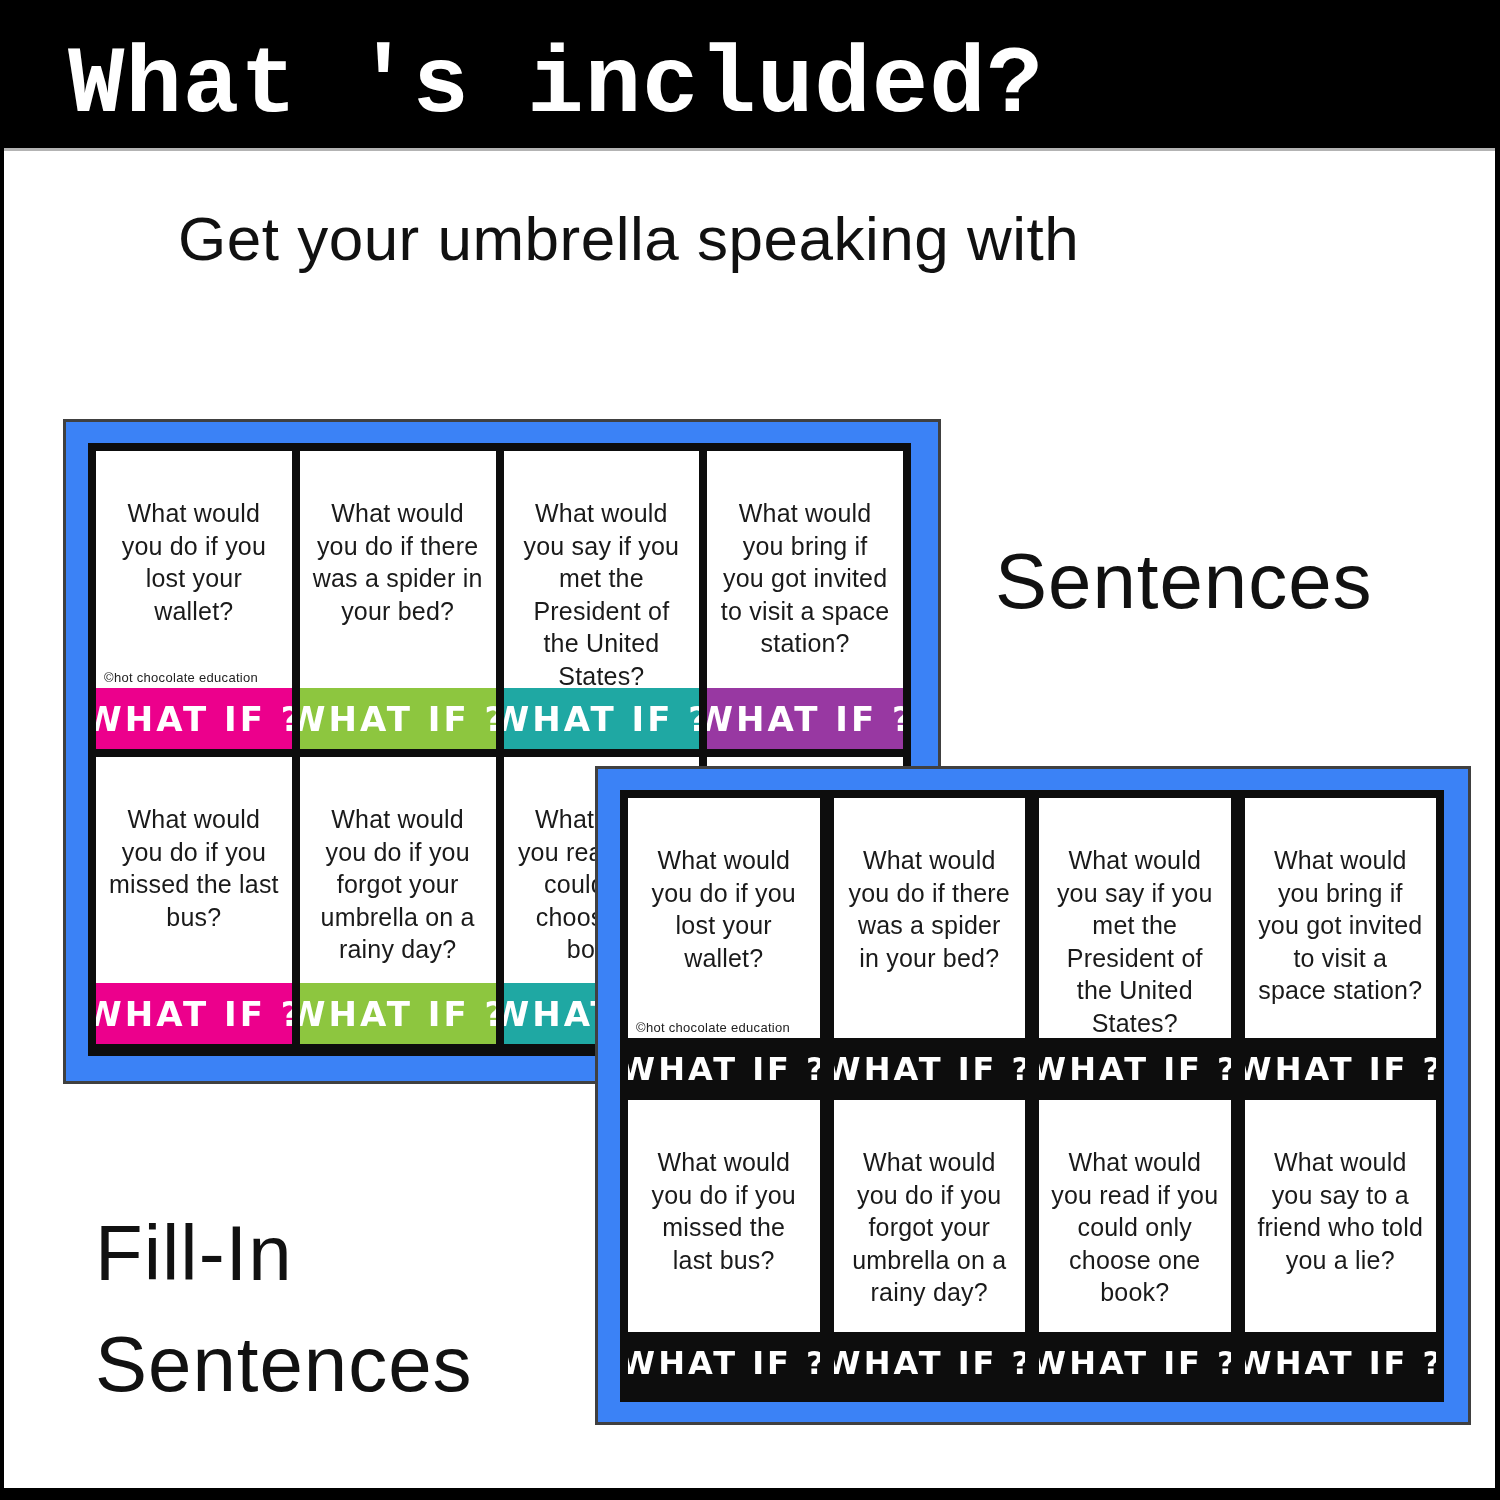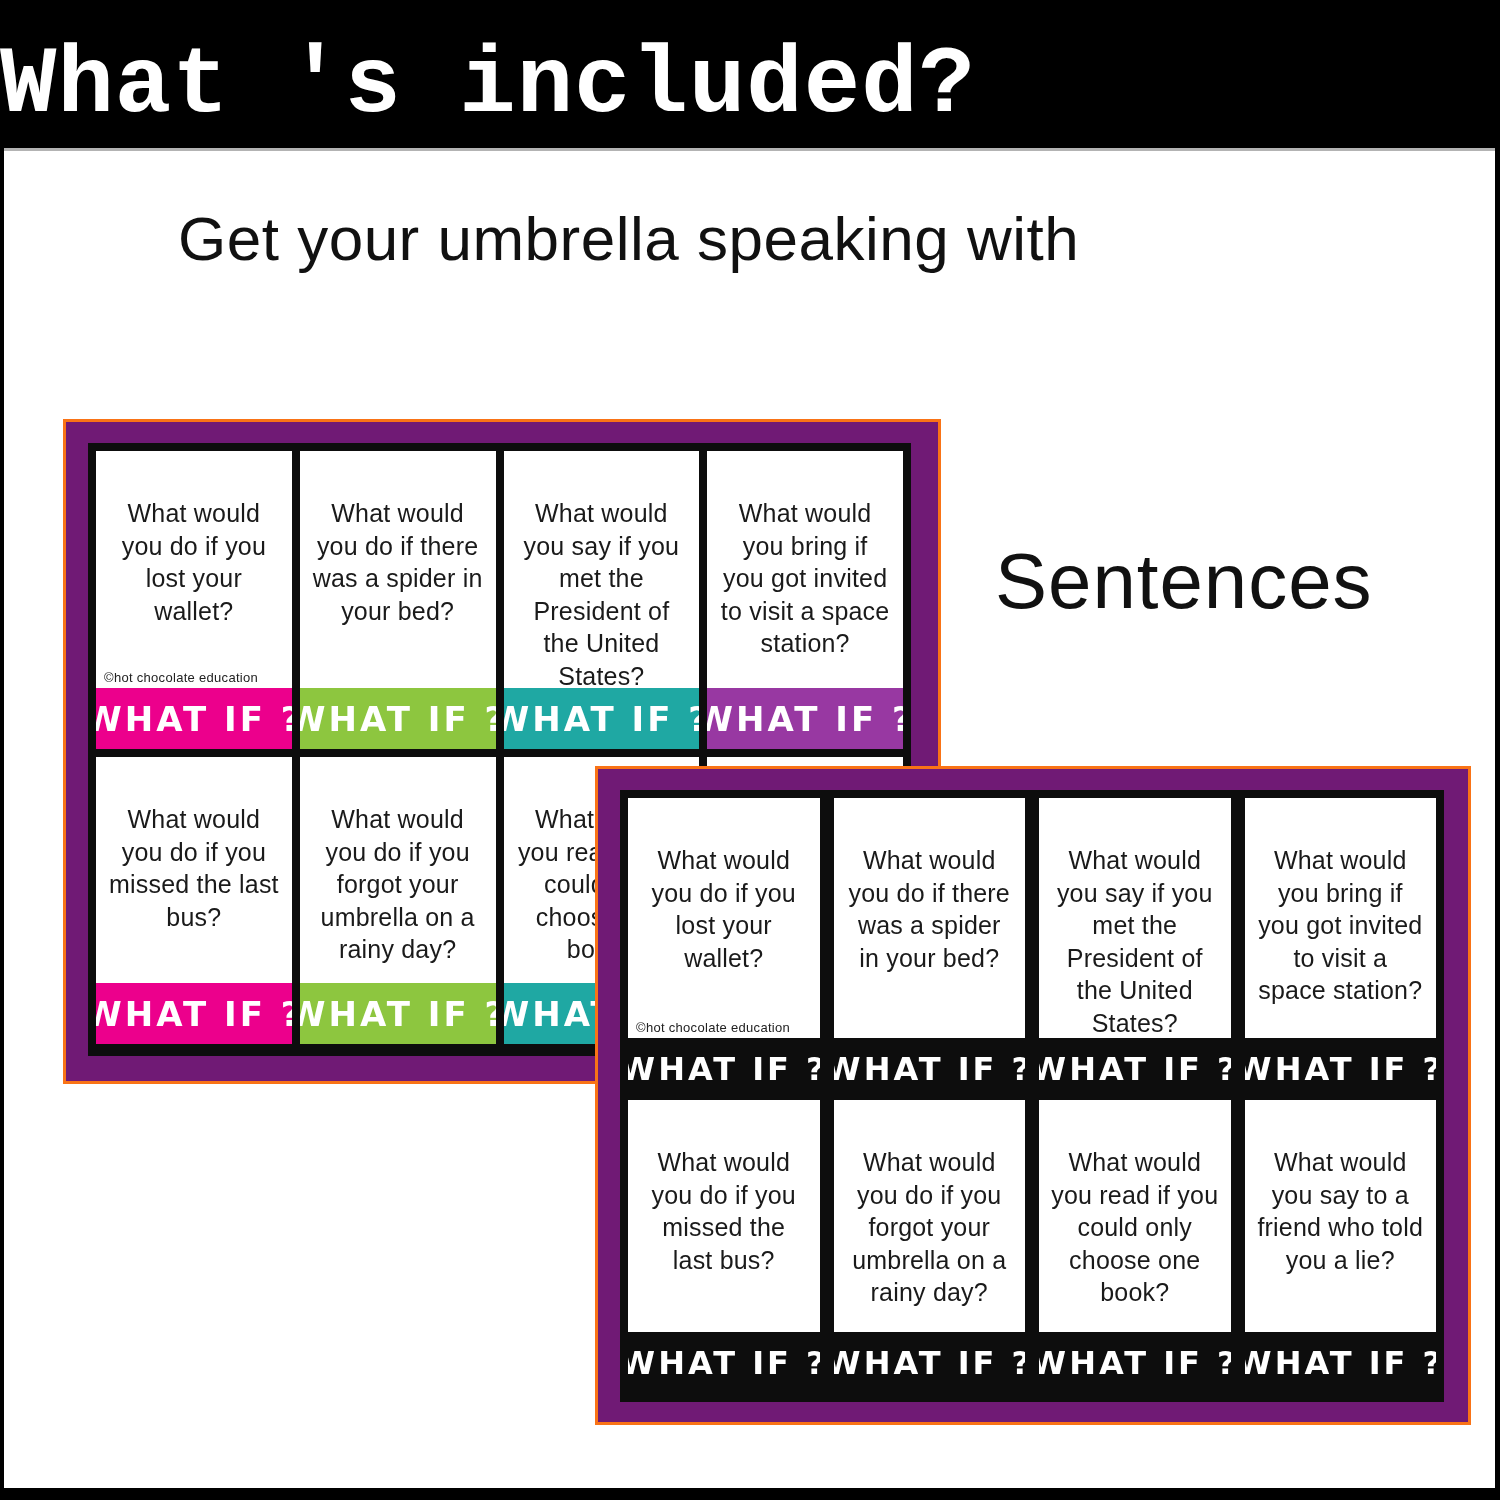--- a/index.html
+++ b/index.html
@@ -19,20 +19,21 @@
   
   .header{
     position:absolute;left:0;top:0;width:100%;height:148px;
     background:#000;display:flex;align-items:center;
   }
   .page-title{
     font-family:"Liberation Mono","DejaVu Sans Mono",monospace;
     font-weight:bold;
     font-size:94px;
     color:#ffffff;
+    padding-left:68px;
     letter-spacing:1px;
     white-space:nowrap;
     margin-top:24px;
   }
   .hairline{position:absolute;left:0;top:148px;width:100%;height:3px;background:#b3b3b3;}
 
   
   .intro{
     position:absolute;left:178px;top:192px;
     font-size:62px;line-height:1.52;
@@ -43,22 +44,22 @@
   .big-label{
     position:absolute;
     font-size:78px;color:#111;
     letter-spacing:1px;line-height:1.42;
   }
   .questions-label{left:995px;top:526px;}
   .fillin-label{left:95px;top:1198px;}
 
   
   .sheet{
-    position:absolute;background:#701a75;
-    border:3px solid #f97316;
+    position:absolute;background:#3b82f6;
+    border:3px solid #404040;
     box-sizing:border-box;
   }
   .sheet1{left:63px;top:419px;width:878px;height:665px;z-index:1;}
   .sheet2{left:595px;top:766px;width:876px;height:659px;z-index:2;}
 
   .grid{
     position:absolute;left:22px;top:21px;
     background:#0d0d0d;
     border:8px solid #0d0d0d;
     box-sizing:border-box;
@@ -239,18 +240,22 @@
       <div class="cell">
         <div class="card-white">
           <div class="card-q">What would you say to a friend who told you a lie?</div>
         </div>
         <div class="card-banner" style="background: rgb(13, 13, 13);">WHAT IF ?</div>
       </div>
 
     </div>
   </section>
 
+  <div class="big-label fillin-label">
+    <div>Fill-In</div>
+    <div>Sentences</div>
+  </div>
 
   <div class="frame-left"></div>
   <div class="frame-right"></div>
   <div class="frame-bottom"></div>
 
 </div>
 
 </body></html>

